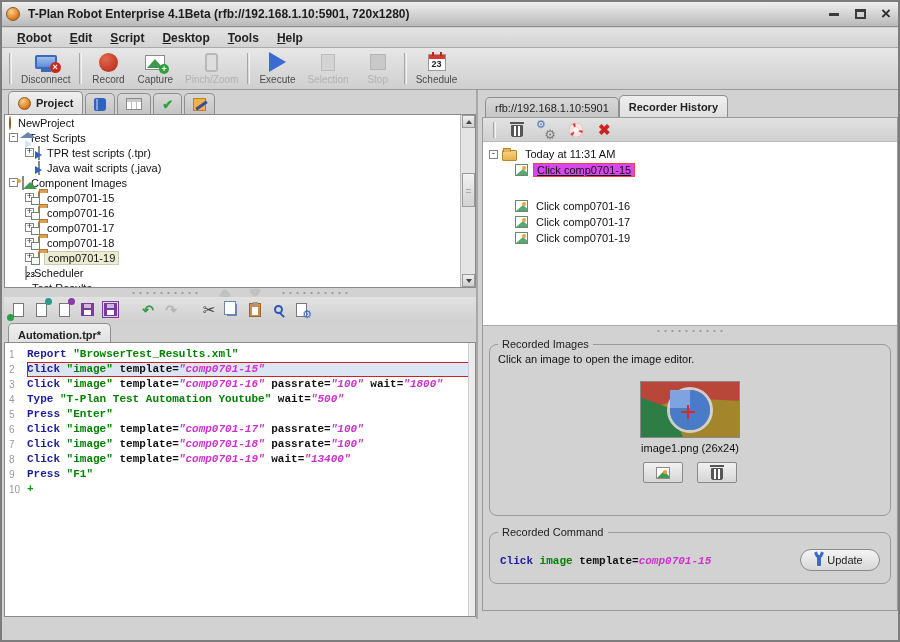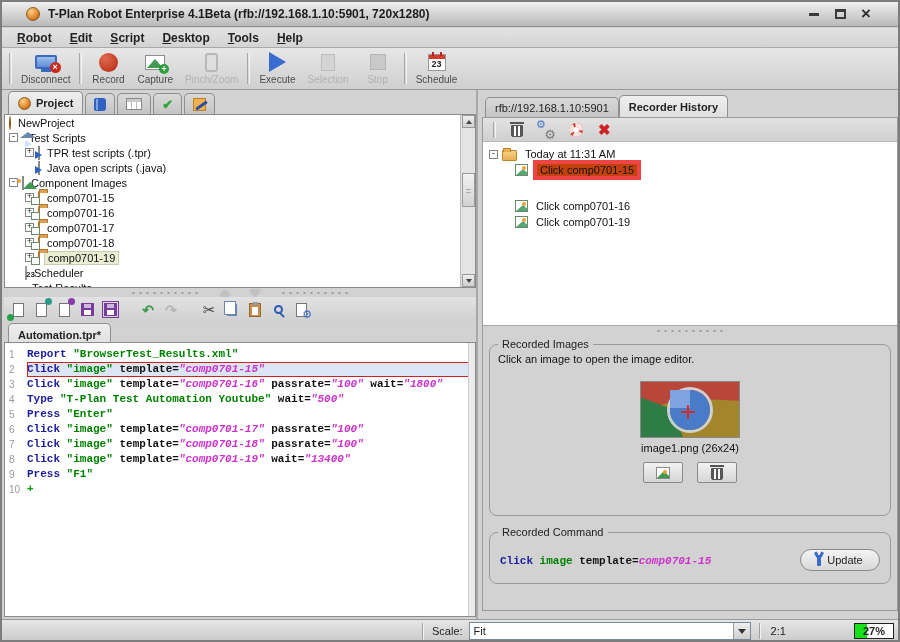--- a/index.html
+++ b/index.html
@@ -1,20 +1,20 @@
 <!DOCTYPE html>
 <html><head>
 <meta charset="utf-8">
 <style>
   * { margin:0; padding:0; box-sizing:border-box; }
   html,body { width:900px; height:642px; font-family:"Liberation Sans", sans-serif; }
   #win { position:relative; width:900px; height:642px; background:#d2d2d2; border:2px solid #7d7d7d; outline:1px solid #3f3f3f; overflow:hidden; }
 
   
-  #titlebar { position:absolute; left:0; top:0; width:100%; height:25px; background:linear-gradient(#efefef,#b9b9b9); border-bottom:1px solid #8e8e8e; display:flex; align-items:center; padding:0 24px; }
+  #titlebar { position:absolute; left:0; top:0; width:100%; height:25px; background:linear-gradient(#efefef,#b9b9b9); border-bottom:1px solid #8e8e8e; display:flex; align-items:center; padding:0 4px; }
   #title-text { font-size:12px; font-weight:bold; color:#1c1c1c; margin-left:8px; }
   .app-ball { width:14px; height:14px; border-radius:50%; background:radial-gradient(circle at 35% 30%, #f7d08a, #e08428 60%, #9c5410); border:1px solid #8a5a18; }
   #win-controls { margin-left:auto; display:flex; gap:10px; align-items:center; }
   .wc { width:16px; height:14px; display:flex; align-items:center; justify-content:center; color:#333; cursor:default; }
   .wc-min i { display:block; width:10px; height:3px; background:#3b3b3b; }
   .wc-max i { display:block; width:11px; height:10px; border:2px solid #3b3b3b; border-top-width:3px; }
   .wc-close { font-size:17px; font-weight:bold; color:#2e2e2e; line-height:14px; }
 
   
   #menubar { position:absolute; left:0; top:26px; width:100%; height:20px; background:linear-gradient(#e3e3e3,#d3d3d3); border-bottom:1px solid #aaa; display:flex; align-items:center; padding-left:6px; }
@@ -155,21 +155,21 @@
   .redx { color:#cc2222; font-size:15px; font-weight:bold; line-height:15px; }
 
   #r-tree { position:absolute; left:0; top:24px; width:100%; height:184px; background:#fff; border-bottom:1px solid #a8a8a8; font-size:11px; padding:4px 0 0 6px; }
   .hicon { width:13px; height:12px; background:#fff; border:1px solid #6a8a6a; position:relative; margin-right:5px; flex:none; overflow:hidden; }
   .hicon::before { content:""; position:absolute; left:0; bottom:0; width:0; height:0; border-left:7px solid transparent; border-right:7px solid transparent; border-bottom:6px solid #57a877; }
   .hicon::after { content:""; position:absolute; right:1px; top:1px; width:4px; height:4px; border-radius:50%; background:#f0a030; }
   .hfolder { width:15px; height:11px; background:linear-gradient(#f7d089,#e8b050); border:1px solid #b58828; border-radius:1px; position:relative; margin:2px 5px 0 0; flex:none; }
   .hfolder::before { content:""; position:absolute; left:0; top:-3px; width:6px; height:3px; background:#e8b050; border:1px solid #b58828; border-bottom:none; }
   .hrow { display:flex; align-items:center; height:16px; }
   .hlabel { padding:0 3px; color:#111; }
-  .hlabel.sel { background:#c2410c; border:4px solid #ef4444; }
+  .hlabel.sel { background:#d946ef; border:1px solid #ef4444;text-decoration:underline; }
   #r-split { left:0; top:208px; width:100%; }
 
   .groupbox { position:absolute; border:1px solid #9a9a9a; border-radius:8px; }
   .gb-title { position:absolute; top:-7px; left:8px; background:#d2d2d2; padding:0 4px; font-size:11px; color:#222; }
   #gb-images { left:6px; top:226px; width:402px; height:172px; }
   #gb-images .hint { position:absolute; left:8px; top:8px; font-size:11px; color:#111; }
   #thumb-wrap { position:absolute; left:0; right:0; top:36px; display:flex; flex-direction:column; align-items:center; }
   #thumb { width:100px; height:57px; position:relative; background:#a3862c; overflow:hidden; border:1px solid #888; }
   #thumb .red { position:absolute; left:0; top:0; width:100%; height:55%; background:#b8473a; clip-path:polygon(0 0,100% 0,100% 62%,55% 55%,28% 68%,0 100%); }
   #thumb .green { position:absolute; left:0; top:0; width:55%; height:100%; background:#2e7d46; clip-path:polygon(0 28%,55% 48%,78% 100%,0 100%); }
@@ -325,21 +325,21 @@
           <span class="ticon"><span class="ic-home"></span></span>
           <span class="tlabel">Test Scripts</span>
         </div>
         <div class="trow" style="padding-left:20px;">
           <span class="exp">+</span>
           <span class="ticon"><span class="ic-script"></span></span>
           <span class="tlabel">TPR test scripts (.tpr)</span>
         </div>
         <div class="trow" style="padding-left:33px;">
           <span class="ticon"><span class="ic-script"></span></span>
-          <span class="tlabel">Java open scripts (.java)</span>
+          <span class="tlabel">Java wait scripts (.java)</span>
         </div>
         <div class="trow" style="padding-left:4px;">
           <span class="exp">-</span>
           <span class="ticon"><span class="ic-pic"></span></span>
           <span class="tlabel">Component Images</span>
         </div>
         <div class="trow" style="padding-left:20px;">
           <span class="exp">+</span>
           <span class="ticon"><span class="ic-ifolder"></span></span>
           <span class="tlabel">comp0701-15</span>
@@ -508,20 +508,24 @@
             <span class="hfolder"></span>
             <span class="hlabel">Today at 11:31 AM</span>
           </div>
           <div class="hrow" style="padding-left:26px;">
             <span class="hicon"></span>
             <span class="hlabel sel">Click comp0701-15</span>
           </div>
           <div class="hrow" style="padding-left:26px;margin-top:20px;">
             <span class="hicon"></span>
             <span class="hlabel">Click comp0701-16</span>
+          </div>
+          <div class="hrow" style="padding-left:26px;">
+            <span class="hicon"></span>
+            <span class="hlabel">Click comp0701-17</span>
           </div>
           <div class="hrow" style="padding-left:26px;">
             <span class="hicon"></span>
             <span class="hlabel">Click comp0701-19</span>
           </div>
         </div>
 
         <div class="hsplit" id="r-split">
           <span class="dots"></span>
         </div>
@@ -555,31 +559,14 @@
           <div id="cmd-text"><span class="tk-cmd">Click</span><span class="tk-str"> image</span><span class="tk-param"> template=</span><span class="tk-val">comp0701-15</span></div>
           <div id="update-btn">
             <span class="wrench"></span>
             <span>Update</span>
           </div>
         </div>
       </div>
     </div>
   </div>
 
-  <div id="statusbar">
-    <span style="width:420px;"></span>
-    <span class="st-sep"></span>
-    <span id="scale-label">Scale:</span>
-    <span id="scale-combo">
-      <span id="scale-value">Fit</span>
-      <span id="scale-arrow">
-          <i></i>
-        </span>
-    </span>
-    <span class="st-sep" style="margin-left:8px;"></span>
-    <span id="ratio">2:1</span>
-    <span id="progress">
-      <span id="progress-fill" style="width: 32%;"></span>
-      <span id="progress-label">27%</span>
-    </span>
-  </div>
 
 </div>
 
 </body></html>

